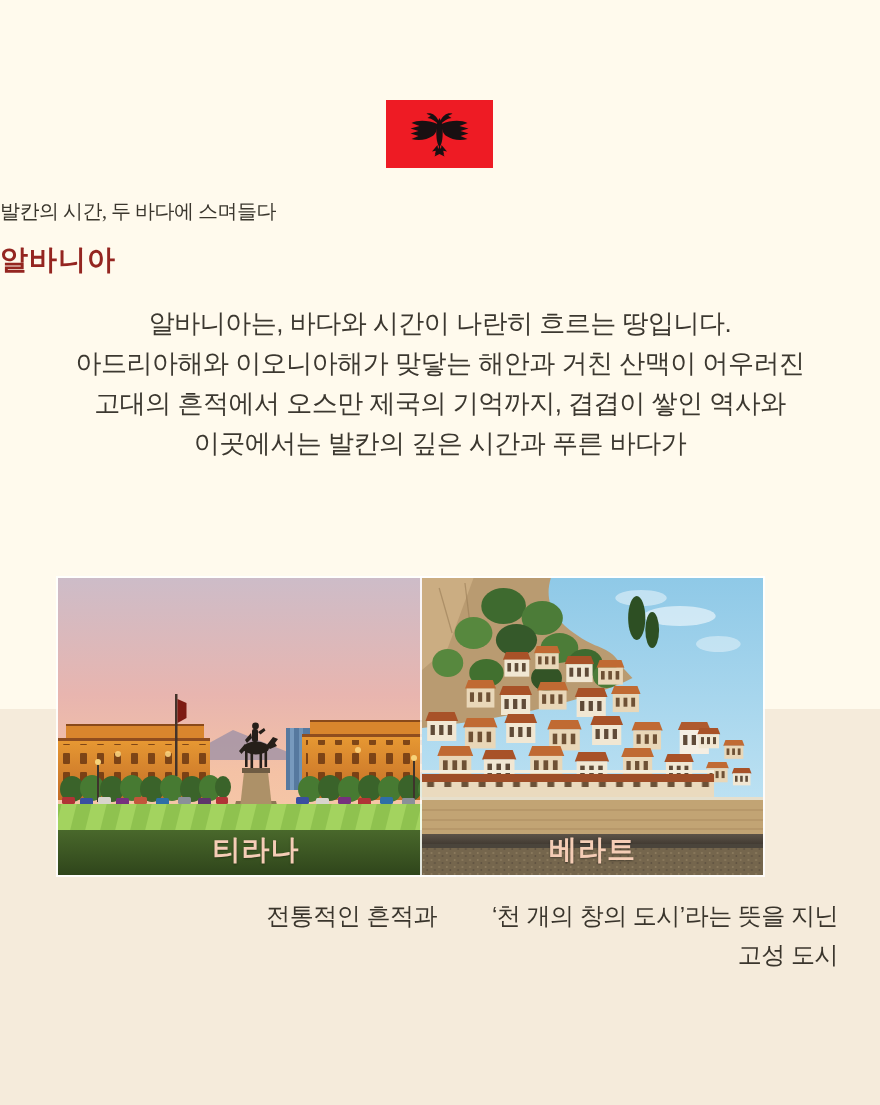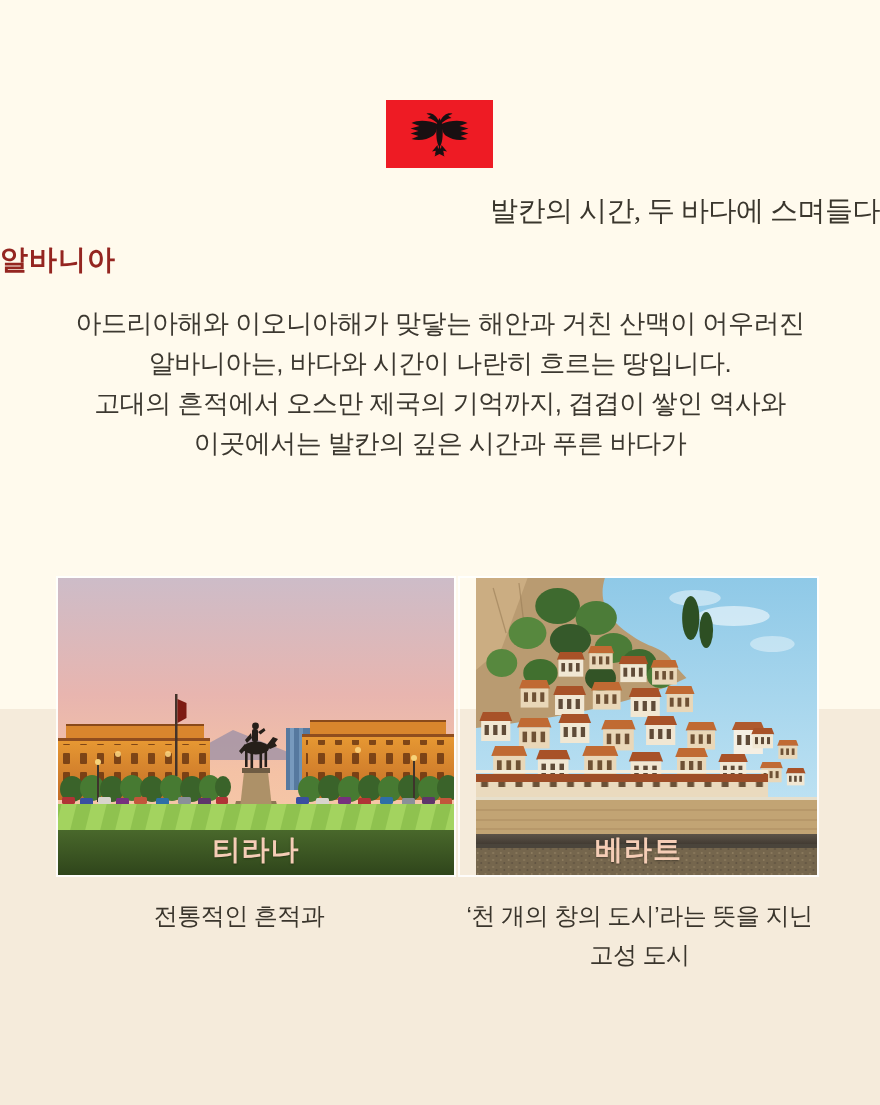--- a/index.html
+++ b/index.html
@@ -16,23 +16,23 @@
   }
   
   .flag{
     position:absolute;left:386px;top:100px;width:107px;height:68px;
     background:#EE1B24;
   }
   .flag svg{display:block;width:100%;height:100%;}
   
   .subtitle{
     position:absolute;left:0;top:193px;width:880px;
-    text-align:right;
+    text-align:left;
     font-family:"Liberation Serif","DejaVu Serif",serif;
-    font-size:28px;line-height:36px;font-weight:500;
+    font-size:20px;line-height:36px;font-weight:500;
     color:#3A362D;letter-spacing:-0.5px;
   }
   .title{
     position:absolute;left:0;top:233px;width:880px;
     text-align:left;
     font-family:"Liberation Serif","DejaVu Serif",serif;
     font-size:28px;line-height:54px;font-weight:700;
     color:#942520;letter-spacing:1px;
   }
   
@@ -43,32 +43,32 @@
     color:#3C3830;letter-spacing:-0.5px;
   }
   
   .photo{
     position:absolute;top:578px;height:297px;
     box-shadow:0 0 0 2px rgba(255,255,255,.85);
     overflow:hidden;
   }
   .photo svg{display:block;width:100%;height:100%;}
   .photo-tirana{left:58px;width:396px;}
-  .photo-berat{left:460px;width:341px;padding-left:16px;}
+  .photo-berat{left:422px;width:341px;}
   .photo-label{
     position:absolute;left:0;bottom:8px;width:100%;
     text-align:center;
     font-size:28px;line-height:34px;font-weight:700;
     color:#F5CDB6;letter-spacing:1px;
     text-shadow:0 1px 2px rgba(0,0,0,.35);
   }
   
   .caption{
     position:absolute;top:896px;
-    text-align:center;
+    text-align:right;
     font-size:24px;line-height:39px;font-weight:500;
     color:#3A352C;letter-spacing:-0.5px;
   }
   .caption-left{left:41px;width:396px;}
   .caption-right{left:441px;width:397px;}
 </style>
 </head>
 <body>
 
 <div class="page">
@@ -88,22 +88,22 @@
         </g>
         <use href="#halfE" transform="translate(107,0) scale(-1,1)"></use>
       </g>
     </svg>
   </div>
 
   <div class="subtitle">발칸의 시간, 두 바다에 스며들다</div>
   <div class="title">알바니아</div>
 
   <div class="intro">
+    <div>알바니아는, 바다와 시간이 나란히 흐르는 땅입니다.</div>
     <div>아드리아해와 이오니아해가 맞닿는 해안과 거친 산맥이 어우러진</div>
-    <div>알바니아는, 바다와 시간이 나란히 흐르는 땅입니다.</div>
     <div>고대의 흔적에서 오스만 제국의 기억까지, 겹겹이 쌓인 역사와</div>
     <div>이곳에서는 발칸의 깊은 시간과 푸른 바다가</div>
   </div>
 
   <div class="photo photo-tirana">
     <svg viewBox="0 0 396 297" preserveAspectRatio="none">
       <defs>
         <linearGradient id="tSky" x1="0" y1="0" x2="0" y2="1">
           <stop offset="0" stop-color="#CDBCC8"></stop>
             <stop offset=".45" stop-color="#E8B5AF"></stop>

